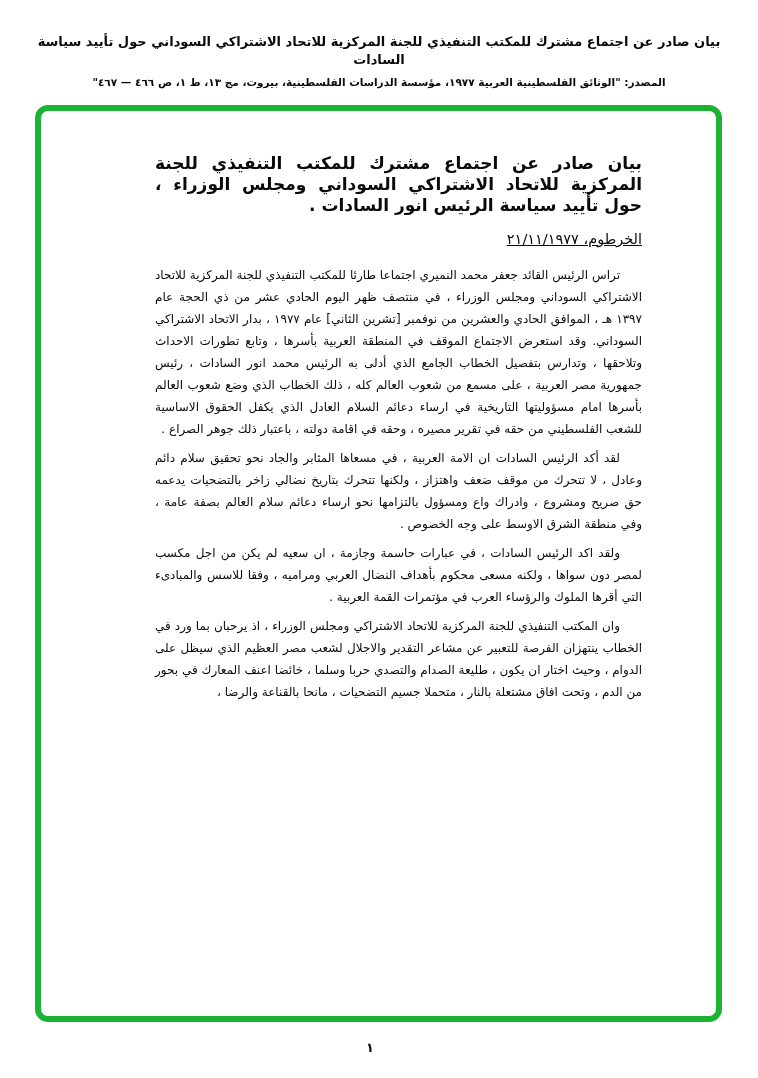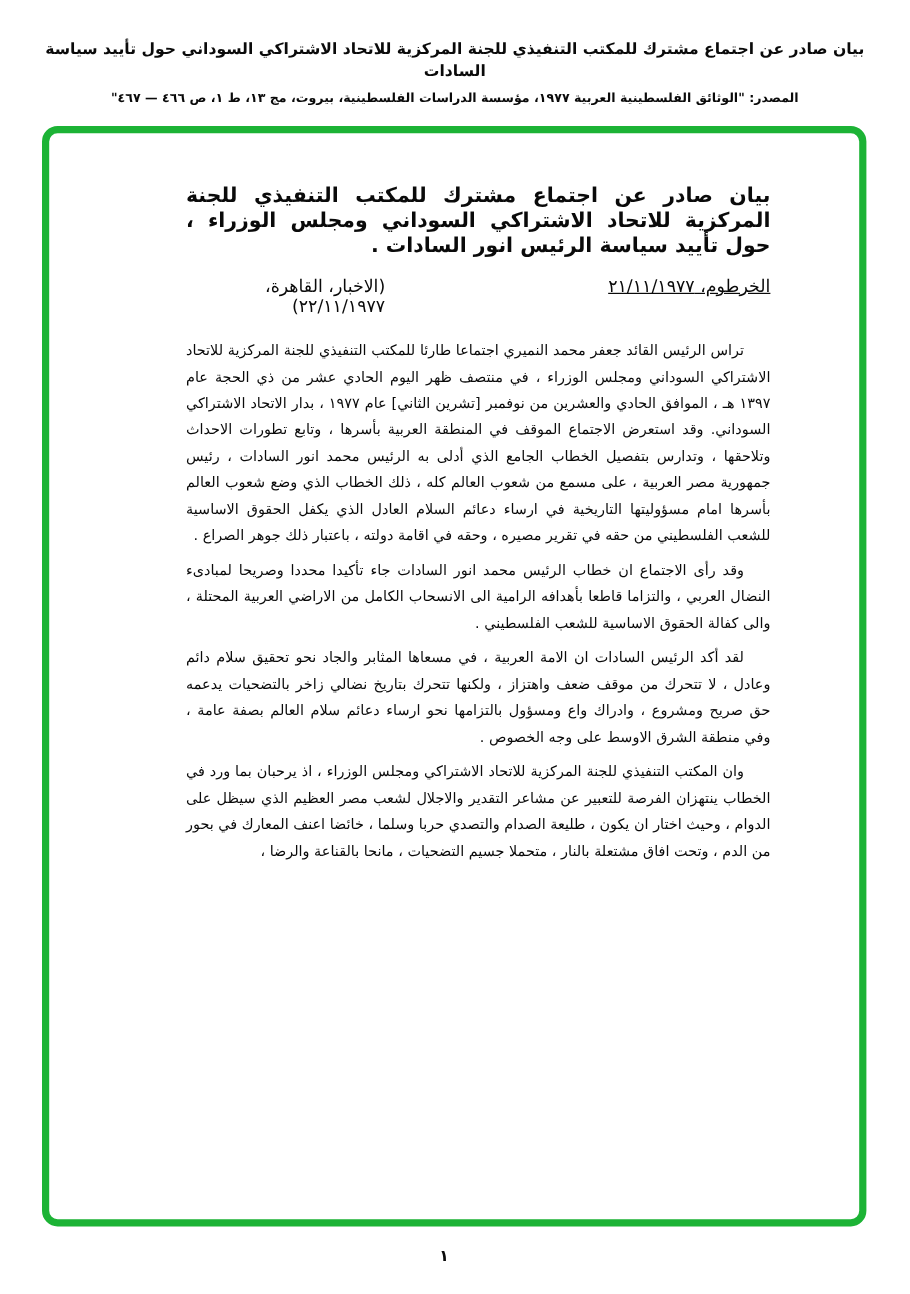--- a/index.html
+++ b/index.html
@@ -92,26 +92,25 @@
     <div class="source-line">المصدر: "الوثائق الفلسطينية العربية ١٩٧٧، مؤسسة الدراسات الفلسطينية، بيروت، مج ١٣، ط ١، ص ٤٦٦ — ٤٦٧"</div>
   </div>
 
   <div class="doc-frame" style="border-color: rgb(28, 179, 53);">
     <div class="doc-content">
 
       <h2 class="doc-title">بيان صادر عن اجتماع مشترك للمكتب التنفيذي للجنة المركزية للاتحاد الاشتراكي السوداني ومجلس الوزراء ، حول تأييد سياسة الرئيس انور السادات .</h2>
 
       <div class="dateline">
         <span class="place">الخرطوم، ٢١/١١/١٩٧٧</span>
-        <span class="cite">(الاخبار، القاهرة، ٢٢/١١/١٩٧٧)</span>
       </div>
 
       <p class="para">تراس الرئيس القائد جعفر محمد النميري اجتماعا طارئا للمكتب التنفيذي للجنة المركزية للاتحاد الاشتراكي السوداني ومجلس الوزراء ، في منتصف ظهر اليوم الحادي عشر من ذي الحجة عام ١٣٩٧ هـ ، الموافق الحادي والعشرين من نوفمبر [تشرين الثاني] عام ١٩٧٧ ، بدار الاتحاد الاشتراكي السوداني. وقد استعرض الاجتماع الموقف في المنطقة العربية بأسرها ، وتابع تطورات الاحداث وتلاحقها ، وتدارس بتفصيل الخطاب الجامع الذي أدلى به الرئيس محمد انور السادات ، رئيس جمهورية مصر العربية ، على مسمع من شعوب العالم كله ، ذلك الخطاب الذي وضع شعوب العالم بأسرها امام مسؤوليتها التاريخية في ارساء دعائم السلام العادل الذي يكفل الحقوق الاساسية للشعب الفلسطيني من حقه في تقرير مصيره ، وحقه في اقامة دولته ، باعتبار ذلك جوهر الصراع .</p>
-      <p class="para">وقد رأى الاجتماع ان خطاب الرئيس محمد انور السادات جاء تأكيدا محددا وصريحا لمبادىء النضال العربي ، والتزاما قاطعا بأهدافه الرامية الى الانسحاب الكامل من الاراضي العربية المحتلة ، والى كفالة الحقوق الاساسية للشعب الفلسطيني .</p>
       <p class="para">لقد أكد الرئيس السادات ان الامة العربية ، في مسعاها المثابر والجاد نحو تحقيق سلام دائم وعادل ، لا تتحرك من موقف ضعف واهتزاز ، ولكنها تتحرك بتاريخ نضالي زاخر بالتضحيات يدعمه حق صريح ومشروع ، وادراك واع ومسؤول بالتزامها نحو ارساء دعائم سلام العالم بصفة عامة ، وفي منطقة الشرق الاوسط على وجه الخصوص .</p>
+      <p class="para">ولقد اكد الرئيس السادات ، في عبارات حاسمة وجازمة ، ان سعيه لم يكن من اجل مكسب لمصر دون سواها ، ولكنه مسعى محكوم بأهداف النضال العربي ومراميه ، وفقا للاسس والمبادىء التي أقرها الملوك والرؤساء العرب في مؤتمرات القمة العربية .</p>
       <p class="para">وان المكتب التنفيذي للجنة المركزية للاتحاد الاشتراكي ومجلس الوزراء ، اذ يرحبان بما ورد في الخطاب ينتهزان الفرصة للتعبير عن مشاعر التقدير والاجلال لشعب مصر العظيم الذي سيظل على الدوام ، وحيث اختار ان يكون ، طليعة الصدام والتصدي حربا وسلما ، خائضا اعنف المعارك في بحور من الدم ، وتحت افاق مشتعلة بالنار ، متحملا جسيم التضحيات ، مانحا بالقناعة والرضا ،</p>
 
     </div>
   </div>
 
   <div class="page-number">١</div>
 
 </div>
 
 </body></html>

